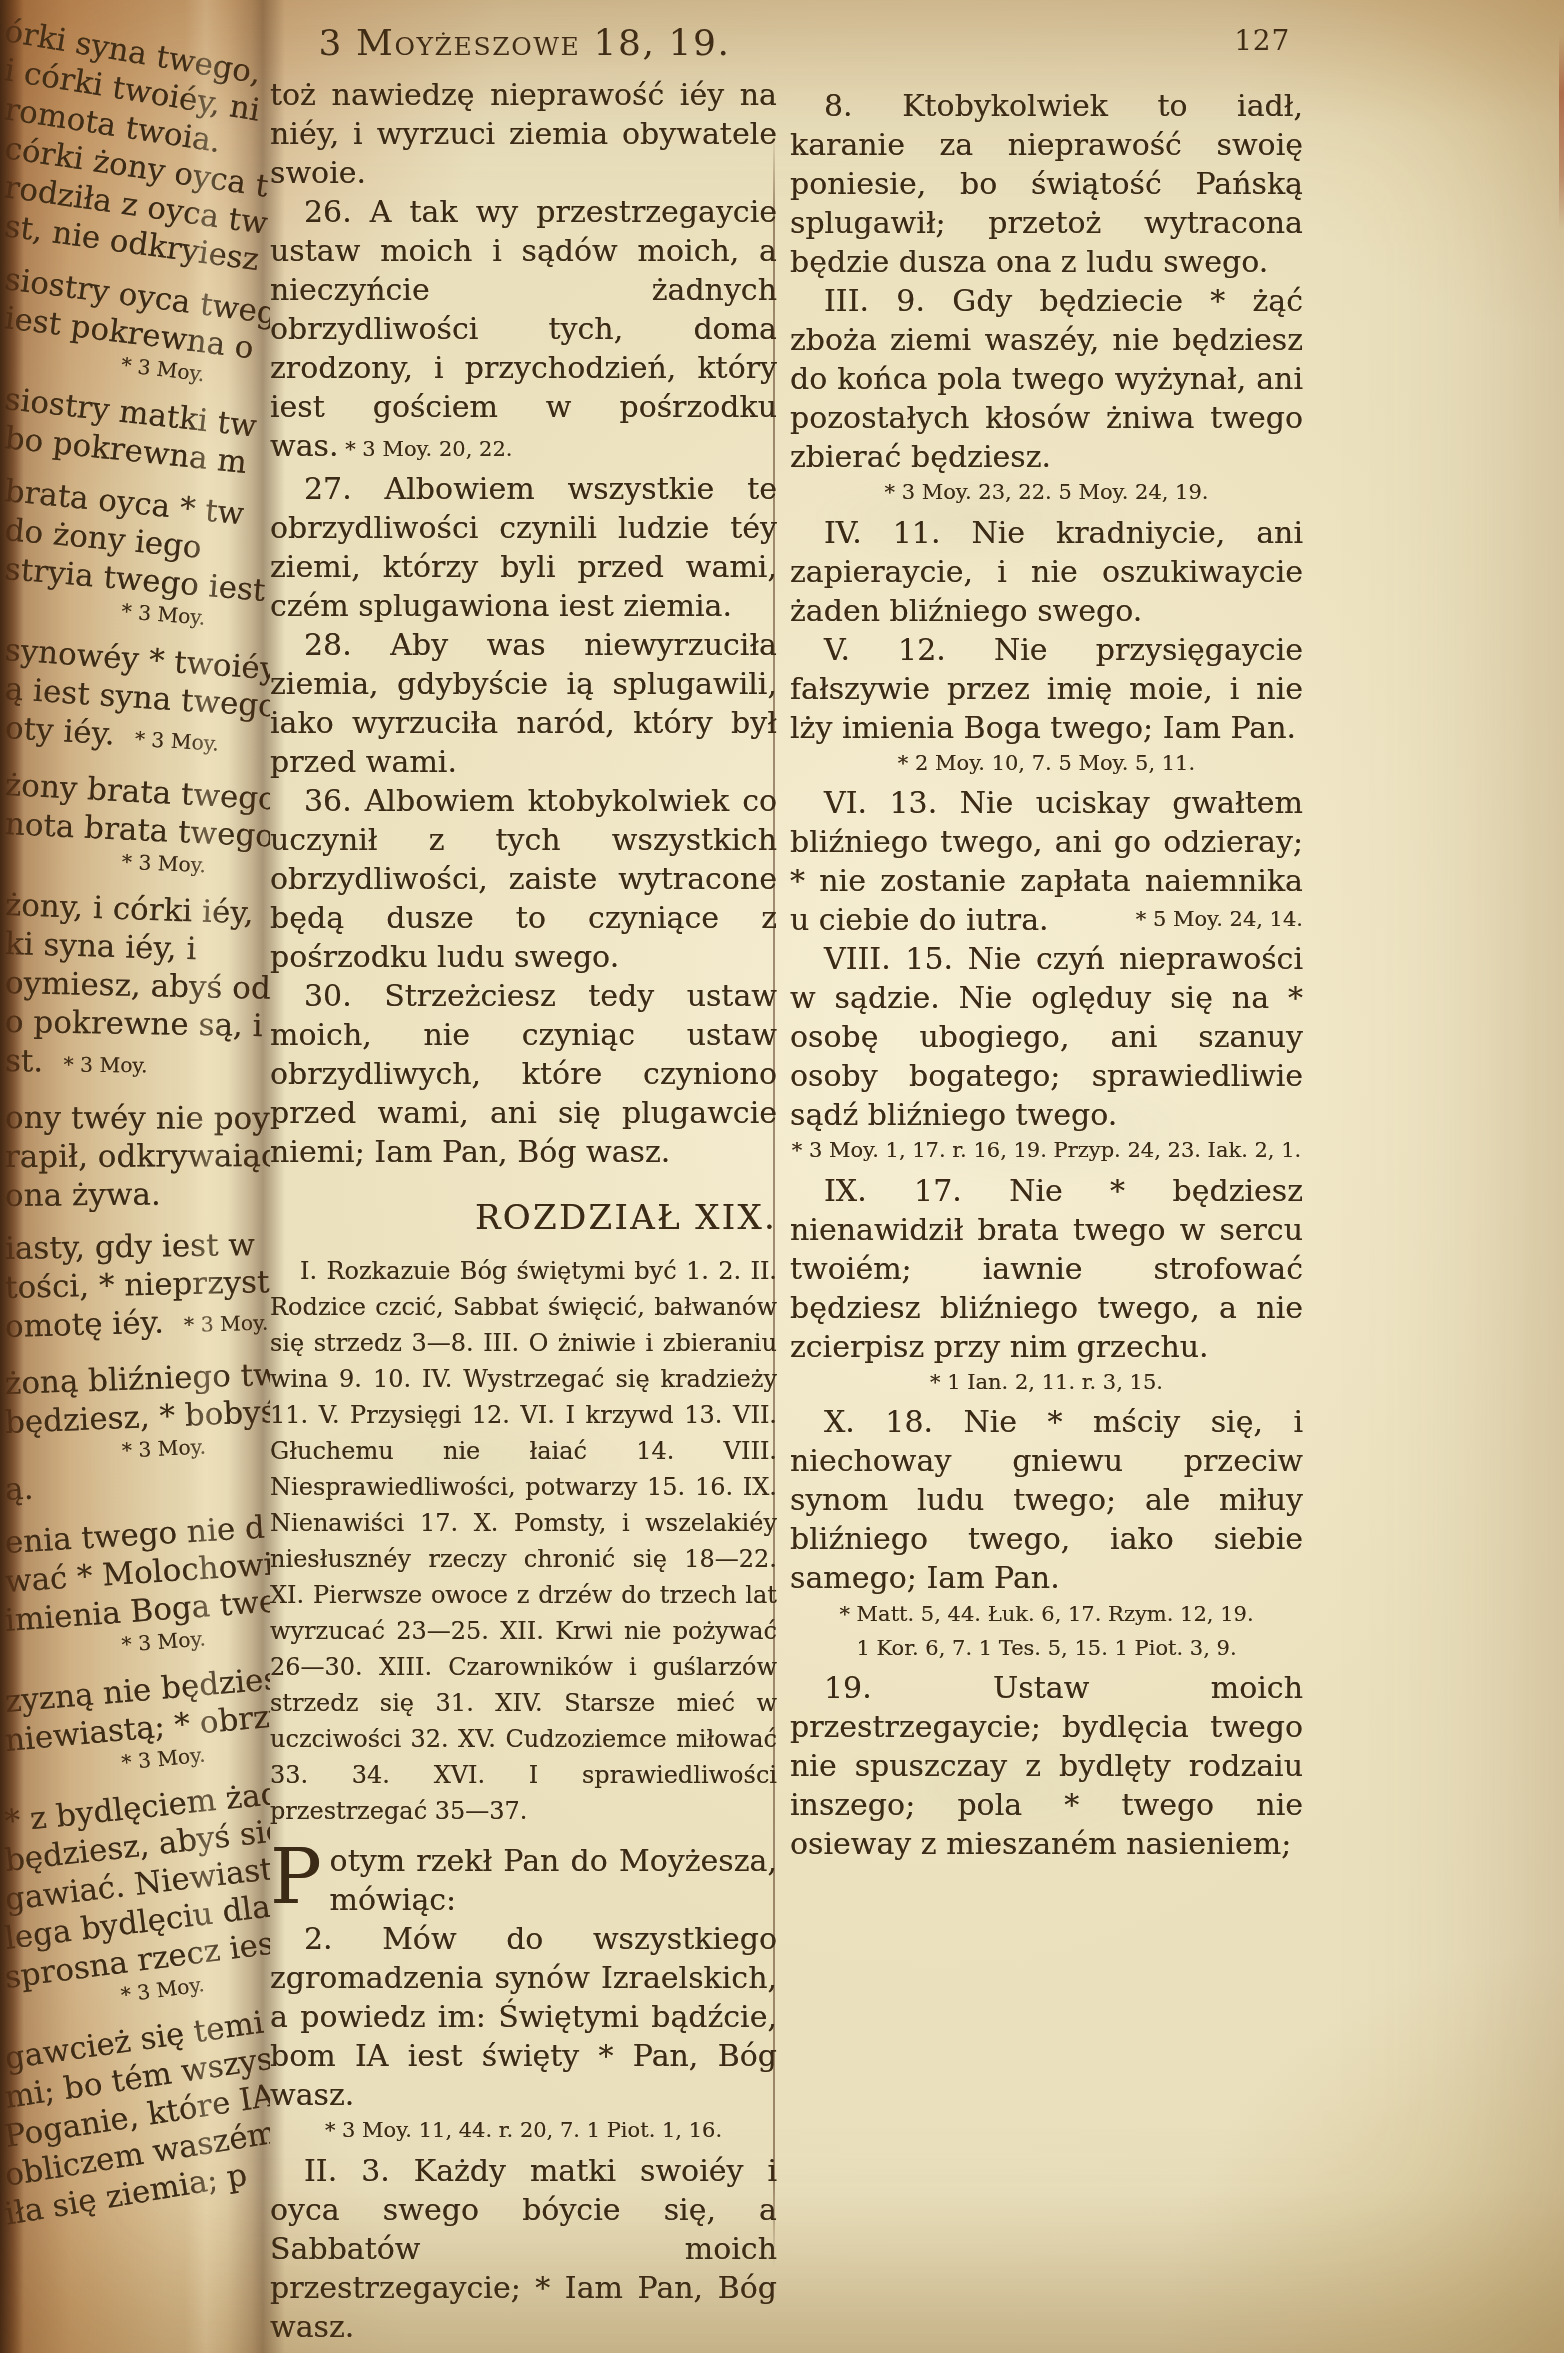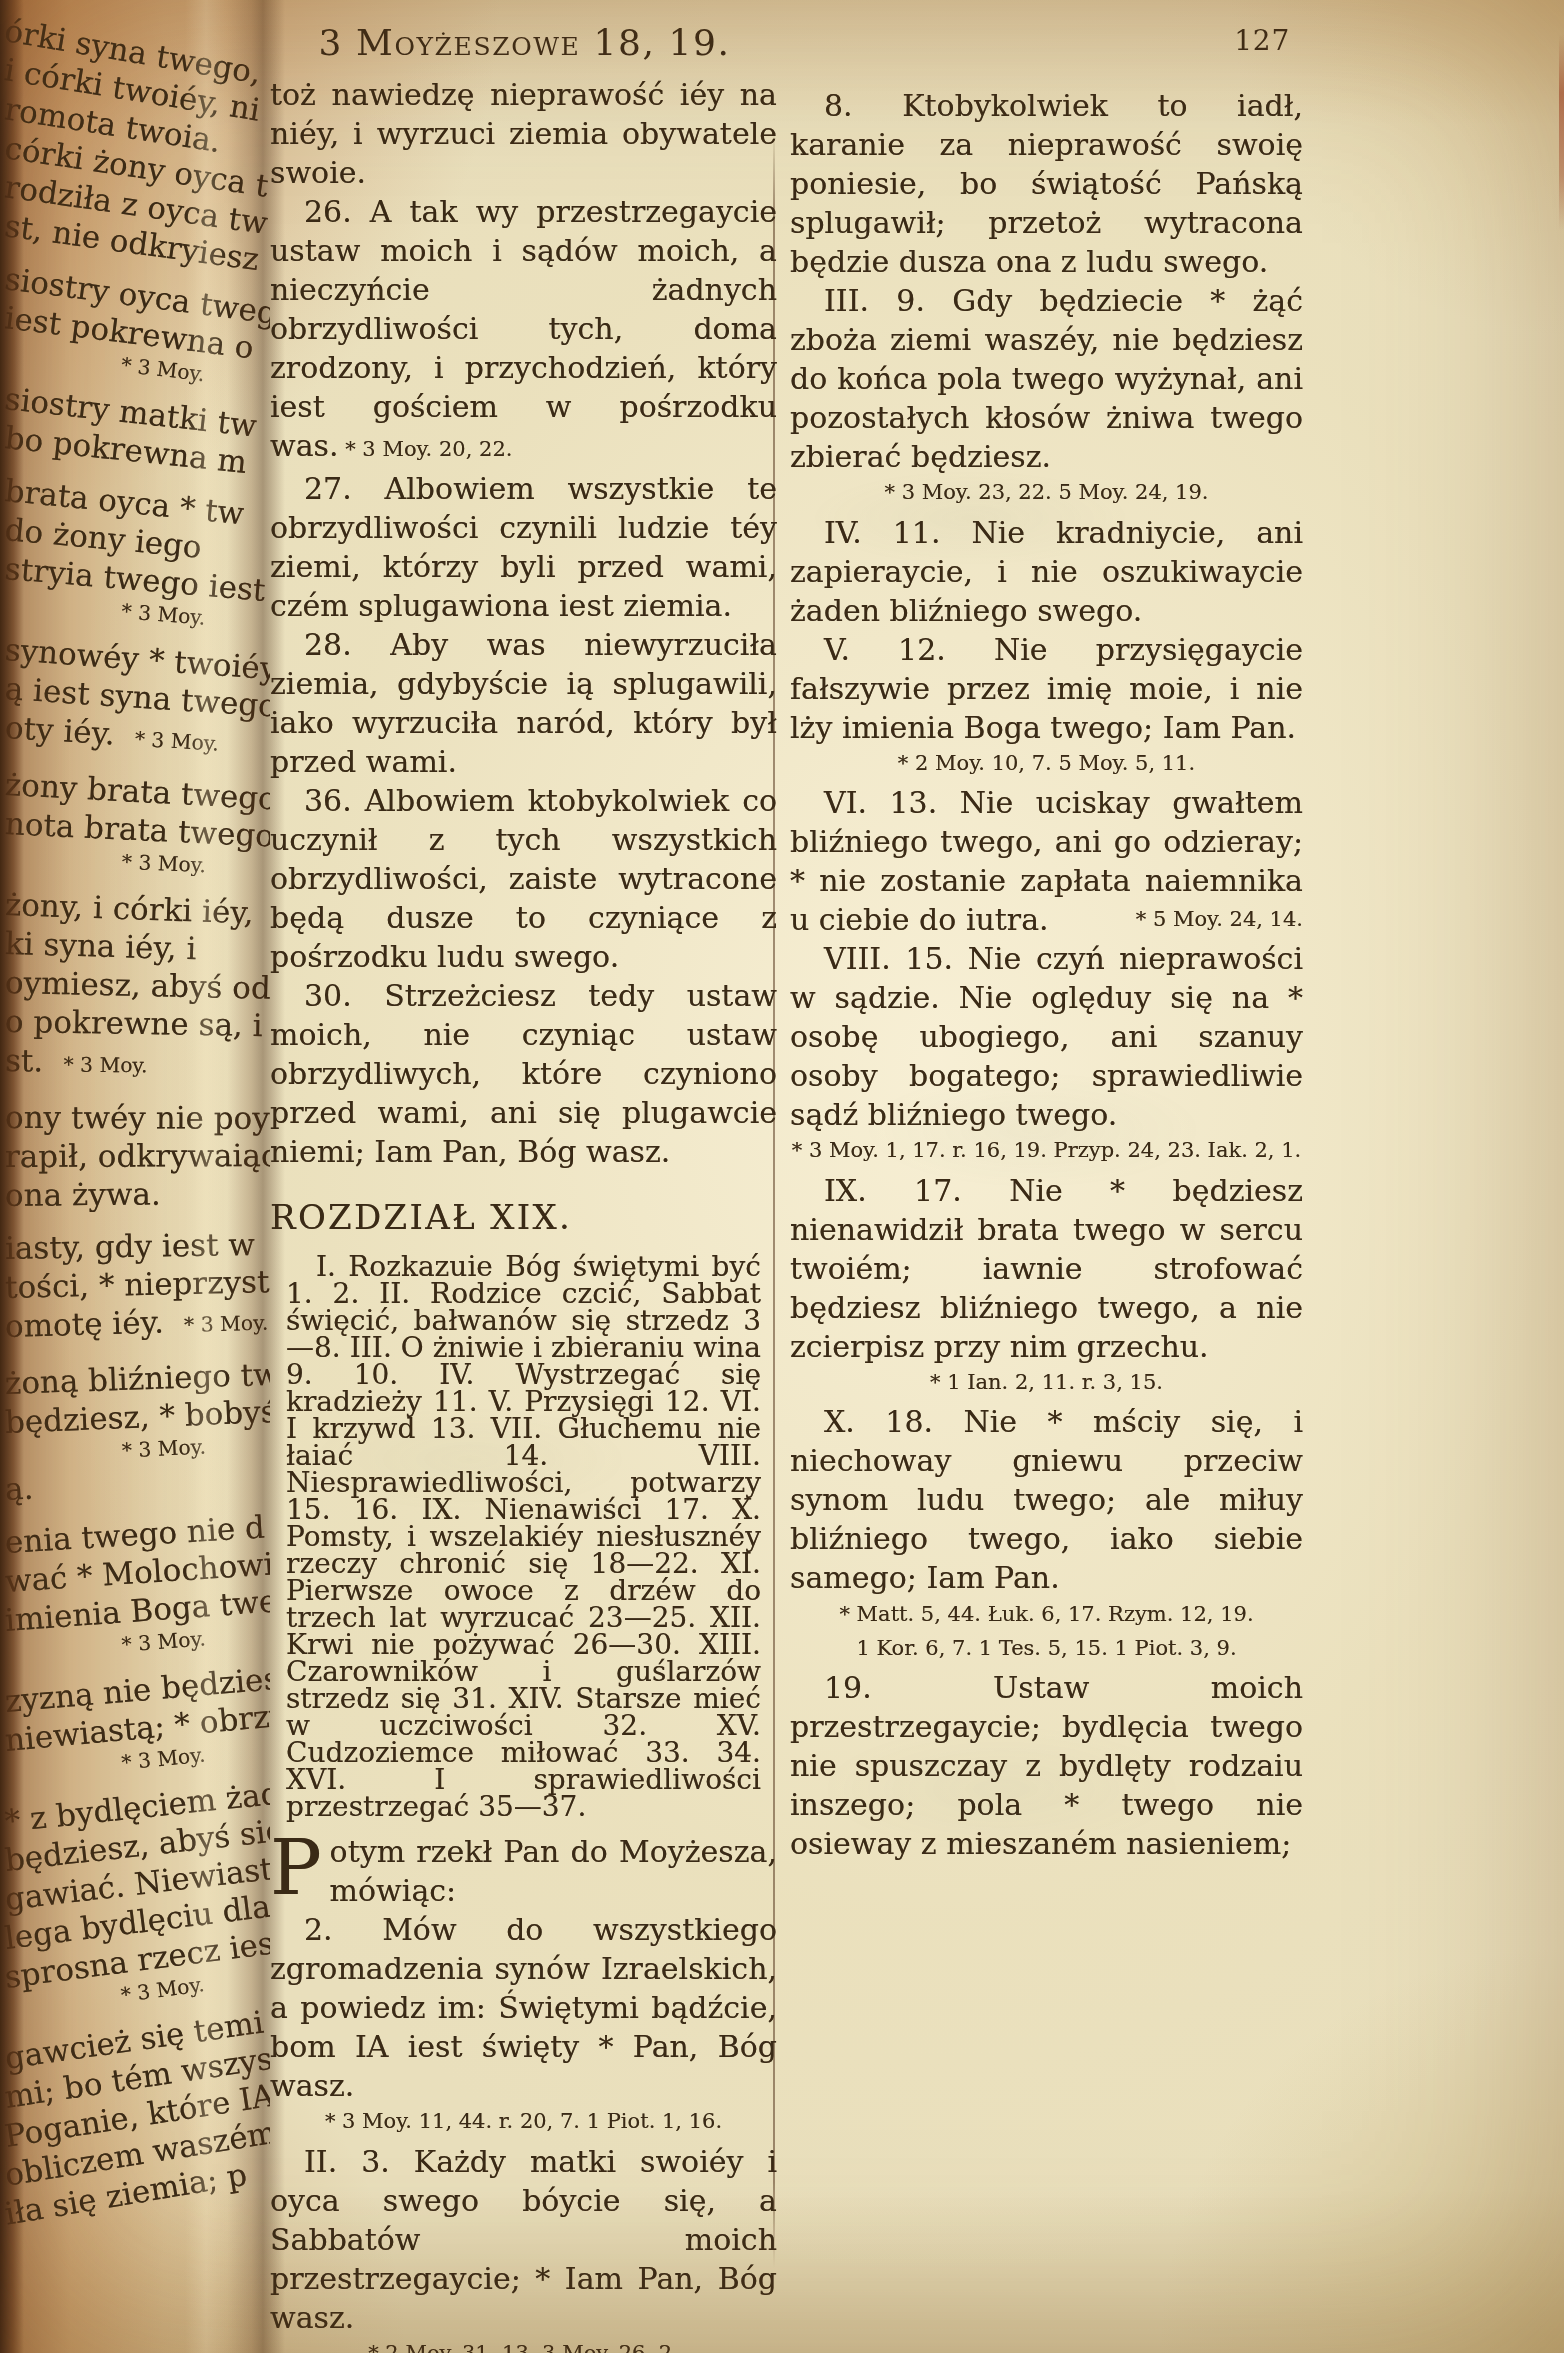--- a/index.html
+++ b/index.html
@@ -49,22 +49,22 @@
   .column{position:absolute;text-align:justify;font-size:30px;line-height:39px;
     text-shadow:0 0 0.5px rgba(58,42,22,.55);}
   .col-middle{left:270px;top:75px;width:507px;}
   .col-right{left:790px;top:86px;width:513px;}
 
   .par{margin:0;text-indent:34px;}
   .par.cont{text-indent:0;}
   .inlineref{font-size:21px;white-space:nowrap;}
   .refright{float:right;font-size:21px;line-height:39px;}
   .refline{font-size:21px;line-height:28px;text-align:center;margin:2.3px 0 6.3px;}
-  .chapter-head{text-align:left;font-size:34px;letter-spacing:2.3px;margin:27px 0 15.6px;text-indent:0;}
-  .summary{font-size:28px;line-height:27px;text-indent:30px;margin:0 16px 11px;}
+  .chapter-head{text-align:right;font-size:34px;letter-spacing:2.3px;margin:27px 0 15.6px;text-indent:0;}
+  .summary{font-size:24px;line-height:36px;text-indent:30px;margin:0 0 11px;}
   .par.drop{text-indent:0;margin-top:12.5px;}
   .dropcap{float:left;font-size:77px;line-height:61px;padding:4.7px 7.8px 0 0;}
 
   .left-page{position:absolute;left:0;top:11px;width:270px;height:2343px;overflow:hidden;
     padding-left:4.7px;box-sizing:border-box;}
   .frag{white-space:nowrap;font-size:31px;line-height:39px;transform-origin:0 50%;
     text-shadow:0 0 0.5px rgba(58,42,22,.5);}
   .frag-gap{margin-top:14px;}
   .frag-small{font-size:20.3px;line-height:28px;padding-left:117px;}
   .frag-ref{font-size:20.3px;padding-left:20.3px;}

